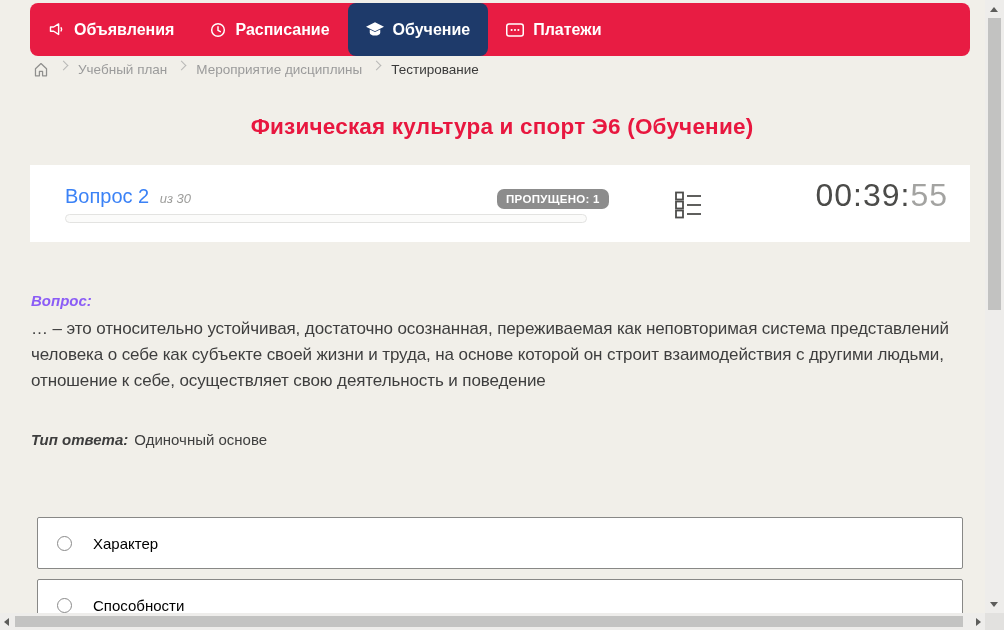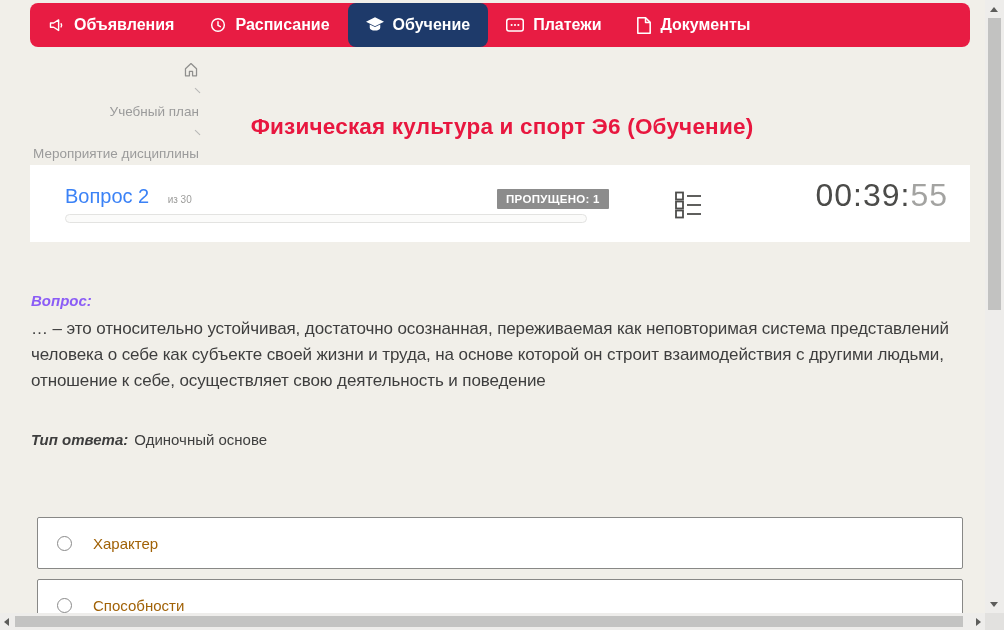--- a/index.html
+++ b/index.html
@@ -4,57 +4,57 @@
 <style>
   * { margin:0; padding:0; box-sizing:border-box; }
   html { background:#ffffff; }
   body {
     width:1004px; height:630px; overflow:hidden; position:relative;
     background:#f1efe9; font-family:"Liberation Sans", sans-serif;
   }
 
   
   .navbar {
-    position:absolute; left:30px; top:3px; width:940px; height:44px;
+    position:absolute; left:30px; top:3px; width:940px; height:53px;
     background:#e81c43; border-radius:8px; display:flex; align-items:stretch;
   }
   .nav-item {
     display:flex; align-items:center; gap:9px; padding:0 18px;
     color:#fff; font-weight:bold; font-size:16px; white-space:nowrap; cursor:pointer;
   }
   .nav-item.active { background:#1e3a6a; border-radius:8px; }
   .nav-icon { display:flex; align-items:center; }
 
   
   .breadcrumb {
     position:absolute; left:33px; top:62px; height:22px;
-    display:flex; align-items:flex-end; gap:13px; font-size:13.5px; color:#9b9b9b;flex-direction:column;
+    display:flex; align-items:flex-start; gap:13px; font-size:13.5px; color:#9b9b9b;
   }
   .crumb { cursor:pointer; }
   .crumb.current { color:#3a3a3a; cursor:default; }
   .crumb-sep {
     width:7px; height:7px; border-top:1.5px solid #b8b8b6; border-right:1.5px solid #b8b8b6;
     transform:rotate(45deg); margin:0 -2px;
   }
   .crumb-home { display:flex; align-items:center; cursor:pointer; }
 
   
   .page-title {
     position:absolute; left:0; top:114px; width:1004px; text-align:center;
     color:#e8173f; font-size:22.5px; font-weight:bold; letter-spacing:0.2px;
   }
 
   
   .q-card { position:absolute; left:30px; top:165px; width:940px; height:77px; background:#ffffff; }
   .q-head { position:absolute; left:35px; top:20px; white-space:nowrap; }
   .q-num { font-size:20px; color:#3b82f6; }
-  .q-of  { font-size:10px; color:#9d9d9b; margin-left:14px; }
+  .q-of  { font-size:13px; color:#9d9d9b; margin-left:6px;font-style:italic; }
   .badge {
     position:absolute; left:467px; top:24px; background:#8c8c8c; color:#fff;
-    font-size:11.5px; font-weight:bold; padding:4px 9px; border-radius:1px; letter-spacing:0.3px;
+    font-size:11.5px; font-weight:bold; padding:4px 9px; border-radius:7px; letter-spacing:0.3px;
     white-space:nowrap;
   }
   .progress {
     position:absolute; left:35px; top:49px; width:522px; height:9px;
     background:#fbfbfa; border:1px solid #e3e3e1; border-radius:5px; overflow:hidden;
   }
   .progress-fill { height:100%; width:0%; background:#c9c9c7; border-radius:5px; }
   .list-btn { position:absolute; left:645px; top:26px; cursor:pointer; display:flex; }
   .timer {
     position:absolute; right:22px; top:12px; font-size:32px; font-weight:200;
@@ -79,21 +79,21 @@
     position:absolute; left:37px; width:926px; height:52px;
     background:#fff; border:1px solid #888886; border-radius:2px;
     display:flex; align-items:center; padding-left:19px; gap:21px; cursor:pointer;
   }
   .opt1 { top:517px; }
   .opt2 { top:579px; }
   .radio {
     width:15px; height:15px; border:1px solid #8a8a8a; border-radius:50%;
     background:#fff; flex:none;
   }
-  .opt-label { font-size:15px; color:#a16207; }
+  .opt-label { font-size:15px; color:#000000; }
 
   
   .vscroll { position:absolute; left:985px; top:0; width:19px; height:614px; background:#eeedeb; z-index:10; }
   .vthumb  { position:absolute; left:3px; top:18px; width:13px; height:292px; background:#c2c2c1; cursor:pointer; }
   .arr { position:absolute; width:0; height:0; cursor:pointer; }
   .arr-up    { left:5px; top:7px;    border-left:4.5px solid transparent; border-right:4.5px solid transparent; border-bottom:5px solid #5d5d5b; }
   .arr-down  { left:5px; bottom:7px; border-left:4.5px solid transparent; border-right:4.5px solid transparent; border-top:5px solid #5d5d5b; }
   .hscroll { position:absolute; left:0; top:613px; width:985px; height:17px; background:#eeedeb; z-index:10; }
   .hthumb  { position:absolute; left:15px; top:3px; width:948px; height:11px; background:#c3c3c2; cursor:pointer; }
   .arr-left  { top:4.5px; left:4px;  border-top:4.5px solid transparent; border-bottom:4.5px solid transparent; border-right:5px solid #5d5d5b; }
@@ -135,29 +135,20 @@
     <span class="nav-icon">
       <svg width="18" height="14" viewBox="0 0 24 18" fill="none" stroke="#fff" stroke-width="2">
           <rect x="1" y="1" width="22" height="16" rx="3"></rect>
           <circle cx="7.5" cy="9" r="1.4" fill="#fff" stroke="none"></circle>
           <circle cx="12" cy="9" r="1.4" fill="#fff" stroke="none"></circle>
           <circle cx="16.5" cy="9" r="1.4" fill="#fff" stroke="none"></circle>
         </svg>
     </span>
     <span>Платежи</span>
   </div>
-  <div class="nav-item">
-    <span class="nav-icon">
-      <svg width="14" height="17" viewBox="0 0 18 22" fill="none" stroke="#fff" stroke-width="2" stroke-linejoin="round">
-          <path d="M1 1h10l6 6v14H1V1z"></path>
-          <path d="M11 1v6h6"></path>
-        </svg>
-    </span>
-    <span>Документы</span>
-  </div>
 </div>
 
 <div class="breadcrumb">
   <span class="crumb-home">
     <svg width="16" height="15" viewBox="0 0 20 19" fill="none" stroke="#8f8f8d" stroke-width="1.6" stroke-linejoin="round">
         <path d="M3 17.5V8.5L10 2l7 6.5v9h-5v-5.5h-4v5.5H3z"></path>
       </svg>
   </span>
   <span class="crumb-sep"></span>
   <span class="crumb">Учебный план</span>

